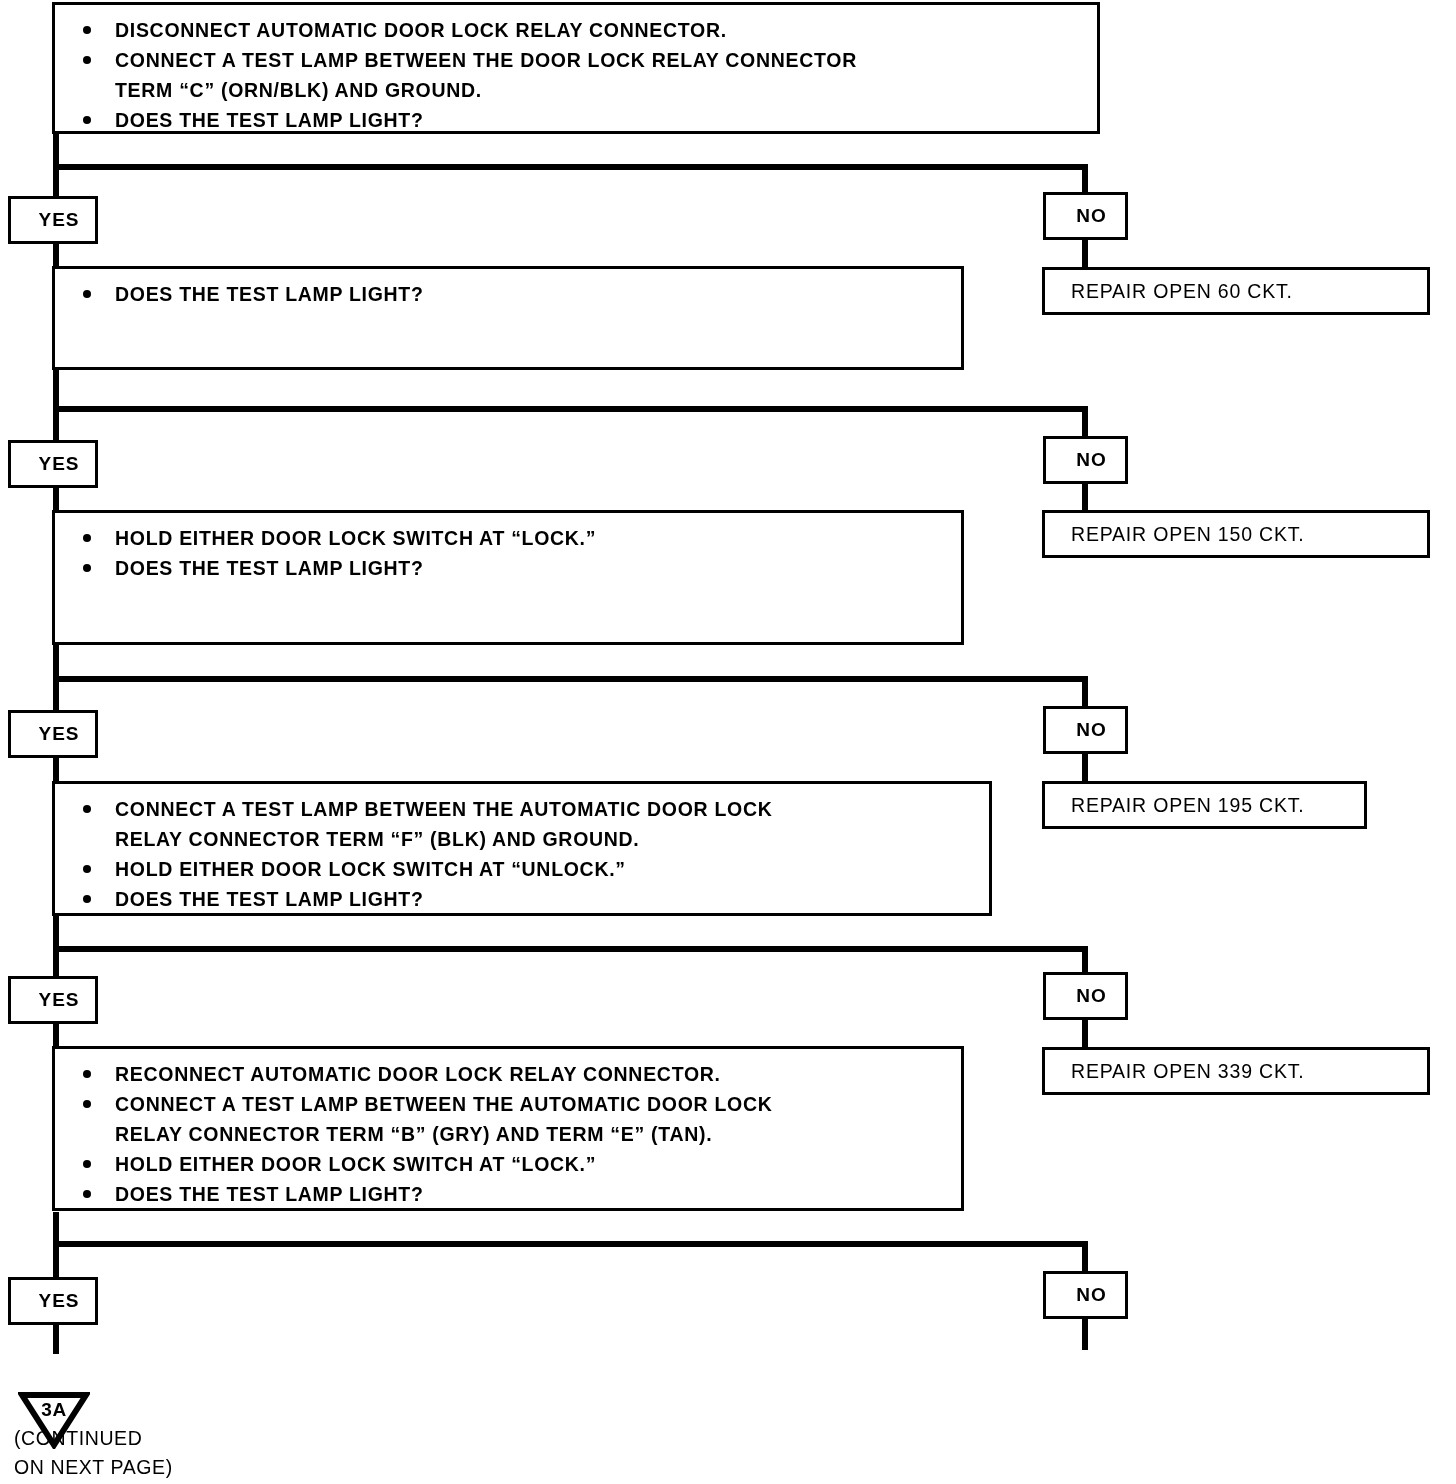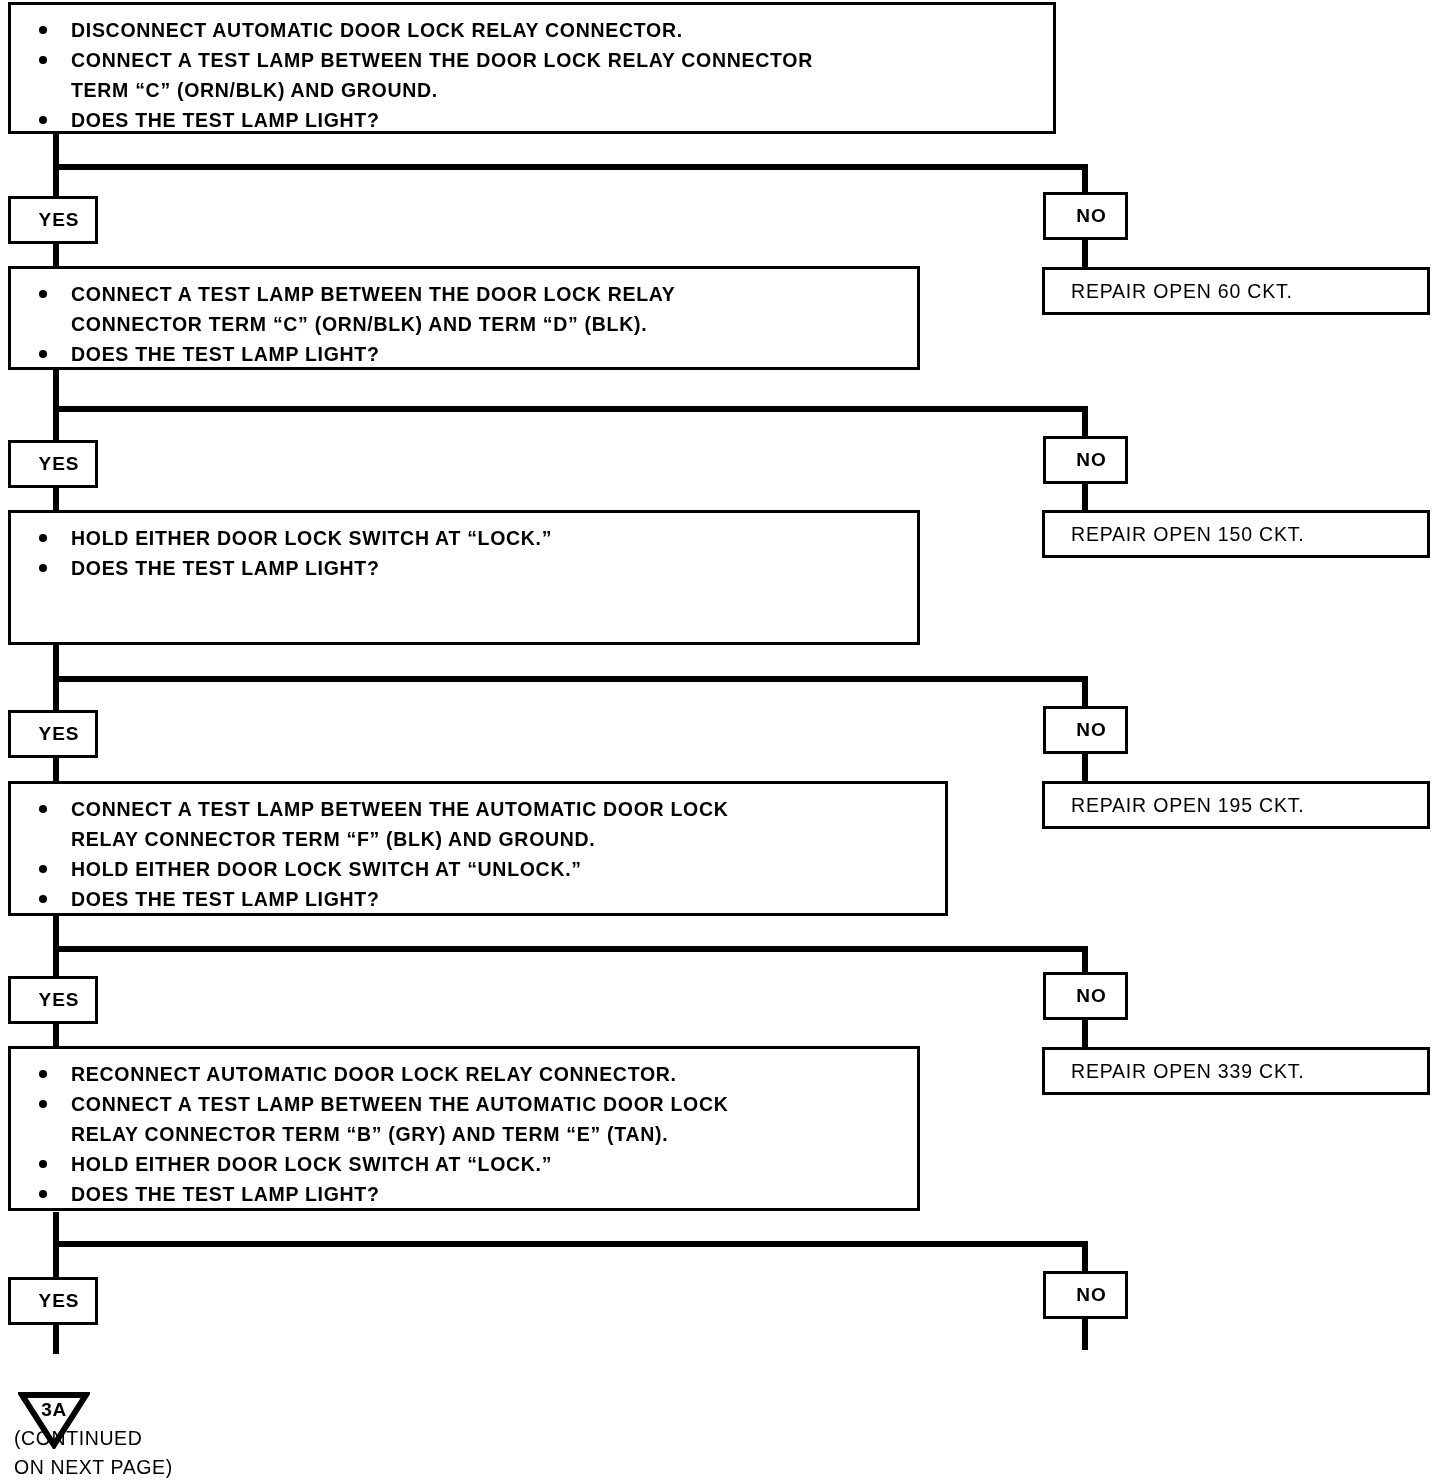--- a/index.html
+++ b/index.html
@@ -18,20 +18,21 @@
     overflow: hidden;
   }
   .box {
     position: absolute;
     box-sizing: border-box;
     border: 3px solid #000;
     background: #ffffff;
   }
   .stepbox {
     padding: 10px 0 8px 0;
+    margin-left: 44px;
   }
   .ul {
     list-style: none;
     margin: 0;
     padding: 0;
   }
   .li {
     position: relative;
     padding-left: 60px;
     font-size: 19.5px;
@@ -140,22 +141,20 @@
 
   <div class="vline" style="left:53px; top:243px; height:26px;"></div>
   <div class="vline" style="left:1082px; top:239px; height:30px;"></div>
 
   <div class="box resultbox" style="left:1042px; top:267px; width:388px; height:48px;">
     <span class="rtxt">REPAIR OPEN 60 CKT.</span>
   </div>
 
   <div class="box stepbox" style="left:8px; top:266px; width:912px; height:104px;">
     <div class="ul">
-      <div class="li">CONNECT A TEST LAMP BETWEEN THE DOOR LOCK RELAY
-CONNECTOR TERM “C” (ORN/BLK) AND TERM “D” (BLK).</div>
       <div class="li">DOES THE TEST LAMP LIGHT?</div>
     </div>
   </div>
 
   <div class="vline" style="left:53px; top:370px; height:40px;"></div>
   <div class="hline" style="left:53px; top:406px; width:1035px;"></div>
   <div class="vline" style="left:1082px; top:406px; height:30px;"></div>
   <div class="vline" style="left:53px; top:410px; height:30px;"></div>
 
   <div class="box smallbox" style="left:8px; top:440px; width:90px; height:48px;">
@@ -187,21 +186,21 @@
   <div class="box smallbox" style="left:8px; top:710px; width:90px; height:48px;">
     <span class="lbl">YES</span>
   </div>
   <div class="box smallbox" style="left:1043px; top:706px; width:85px; height:48px;">
     <span class="lbl">NO</span>
   </div>
 
   <div class="vline" style="left:53px; top:757px; height:28px;"></div>
   <div class="vline" style="left:1082px; top:753px; height:29px;"></div>
 
-  <div class="box resultbox" style="left:1042px; top:781px; width:388px; height:48px;">
+  <div class="box resultbox" style="left:1042px; top:781px; width:325px; height:48px;">
     <span class="rtxt">REPAIR OPEN 195 CKT.</span>
   </div>
 
   <div class="box stepbox" style="left:8px; top:781px; width:940px; height:135px;">
     <div class="ul">
       <div class="li">CONNECT A TEST LAMP BETWEEN THE AUTOMATIC DOOR LOCK
 RELAY CONNECTOR TERM “F” (BLK) AND GROUND.</div>
       <div class="li">HOLD EITHER DOOR LOCK SWITCH AT “UNLOCK.”</div>
       <div class="li">DOES THE TEST LAMP LIGHT?</div>
     </div>

